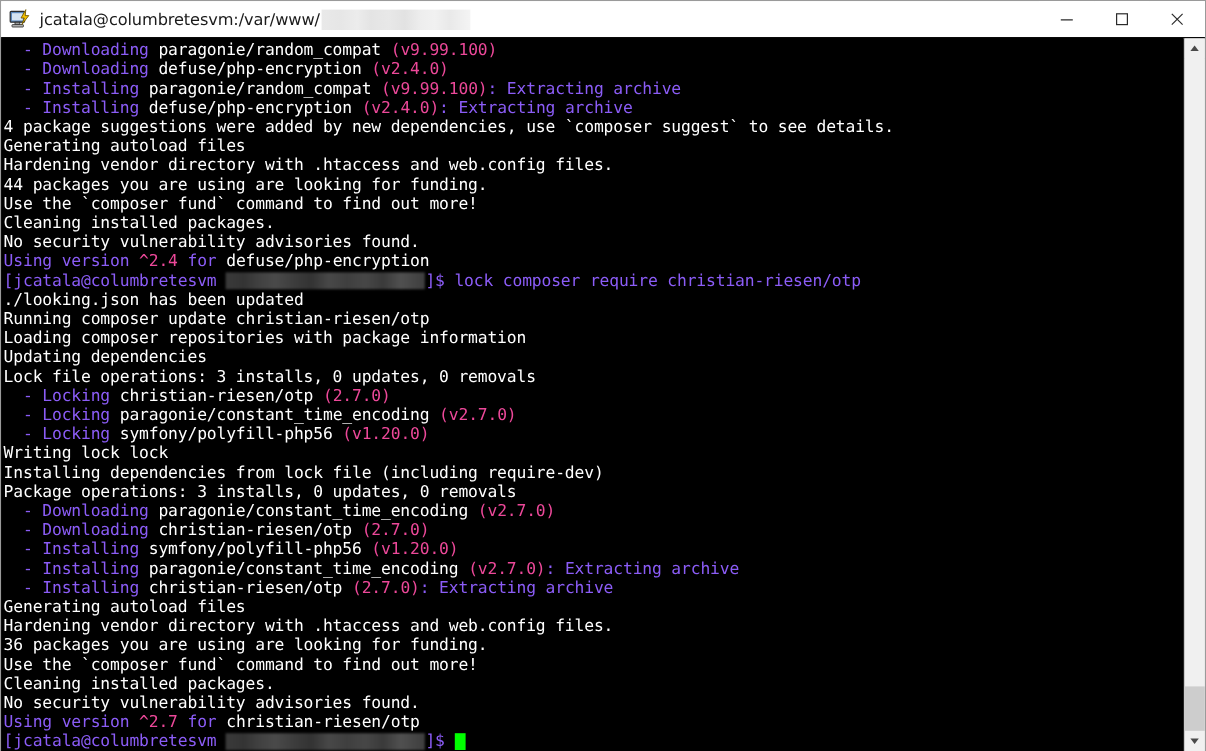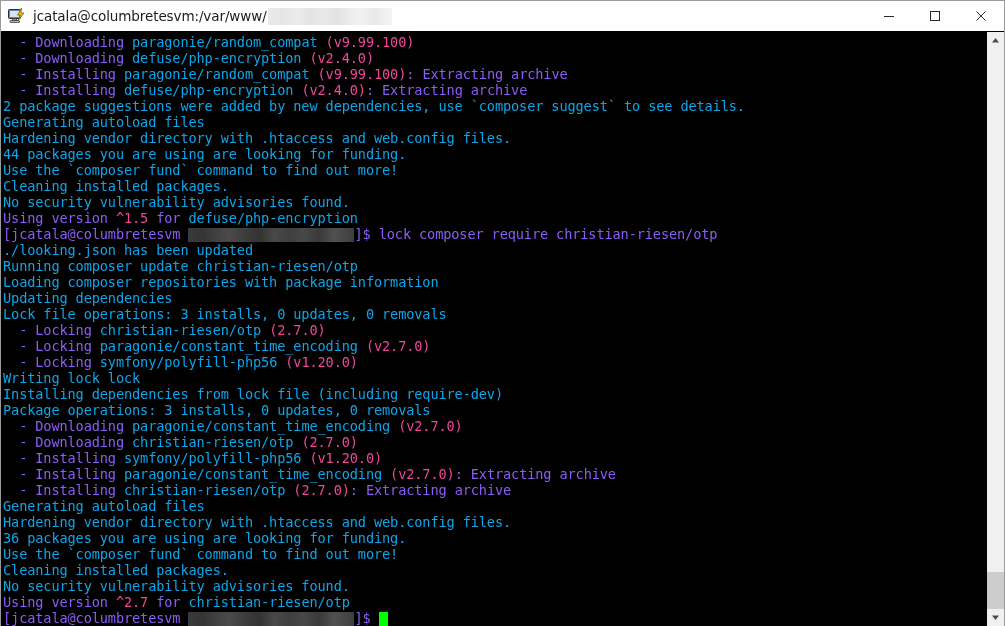--- a/index.html
+++ b/index.html
@@ -99,21 +99,21 @@
   }
   .term pre {
     margin: 0;
     font-family: "DejaVu Sans Mono", "Liberation Mono", monospace;
     font-size: 13.6px;
     line-height: 16px;
     letter-spacing: -0.12px;
     white-space: pre;
     color: #18b218;
   }
-  .g  { color: #0ea5e9; }   
+  .g  { color: #ffffff; }   
   .w  { color: #8b5cf6; }   
   .y  { color: #ec4899; }   
 
   .redact-term {
     display: inline-block;
     width: 166px;
     height: 14px;
     vertical-align: -3px;
     background: linear-gradient(90deg,
         #3a3a3a 0%, #343434 9%, #414141 17%, #4a4a4a 25%,
@@ -198,28 +198,28 @@
     </div>
   </div>
 
   <div class="term-wrap">
 
     <div class="term">
       <pre id="term-pre"><span><span class="w">  - Downloading </span><span class="g">paragonie/random_compat</span><span class="w"> </span><span class="y">(v9.99.100)</span></span>
 <span><span class="w">  - Downloading </span><span class="g">defuse/php-encryption</span><span class="w"> </span><span class="y">(v2.4.0)</span></span>
 <span><span class="w">  - Installing </span><span class="g">paragonie/random_compat</span><span class="w"> </span><span class="y">(v9.99.100)</span><span class="w">: Extracting archive</span></span>
 <span><span class="w">  - Installing </span><span class="g">defuse/php-encryption</span><span class="w"> </span><span class="y">(v2.4.0)</span><span class="w">: Extracting archive</span></span>
-<span><span class="g">2 package suggestions were added by new dependencies, use `composer suggest` to see details.</span></span>
+<span><span class="g">4 package suggestions were added by new dependencies, use `composer suggest` to see details.</span></span>
 <span><span class="g">Generating autoload files</span></span>
 <span><span class="g">Hardening vendor directory with .htaccess and web.config files.</span></span>
 <span><span class="g">44 packages you are using are looking for funding.</span></span>
 <span><span class="g">Use the `composer fund` command to find out more!</span></span>
 <span><span class="g">Cleaning installed packages.</span></span>
 <span><span class="g">No security vulnerability advisories found.</span></span>
-<span><span class="w">Using version </span><span class="y">^1.5</span><span class="w"> for </span><span class="g">defuse/php-encryption</span></span>
+<span><span class="w">Using version </span><span class="y">^2.4</span><span class="w"> for </span><span class="g">defuse/php-encryption</span></span>
 <span><span class="w">[jcatala@columbretesvm </span><span class="redact-term"></span><span class="w">]$ </span><span class="w">lock composer require christian-riesen/otp</span></span>
 <span><span class="g">./looking.json has been updated</span></span>
 <span><span class="g">Running composer update christian-riesen/otp</span></span>
 <span><span class="g">Loading composer repositories with package information</span></span>
 <span><span class="g">Updating dependencies</span></span>
 <span><span class="g">Lock file operations: 3 installs, 0 updates, 0 removals</span></span>
 <span><span class="w">  - Locking </span><span class="g">christian-riesen/otp</span><span class="w"> </span><span class="y">(2.7.0)</span></span>
 <span><span class="w">  - Locking </span><span class="g">paragonie/constant_time_encoding</span><span class="w"> </span><span class="y">(v2.7.0)</span></span>
 <span><span class="w">  - Locking </span><span class="g">symfony/polyfill-php56</span><span class="w"> </span><span class="y">(v1.20.0)</span></span>
 <span><span class="g">Writing lock lock</span></span>

